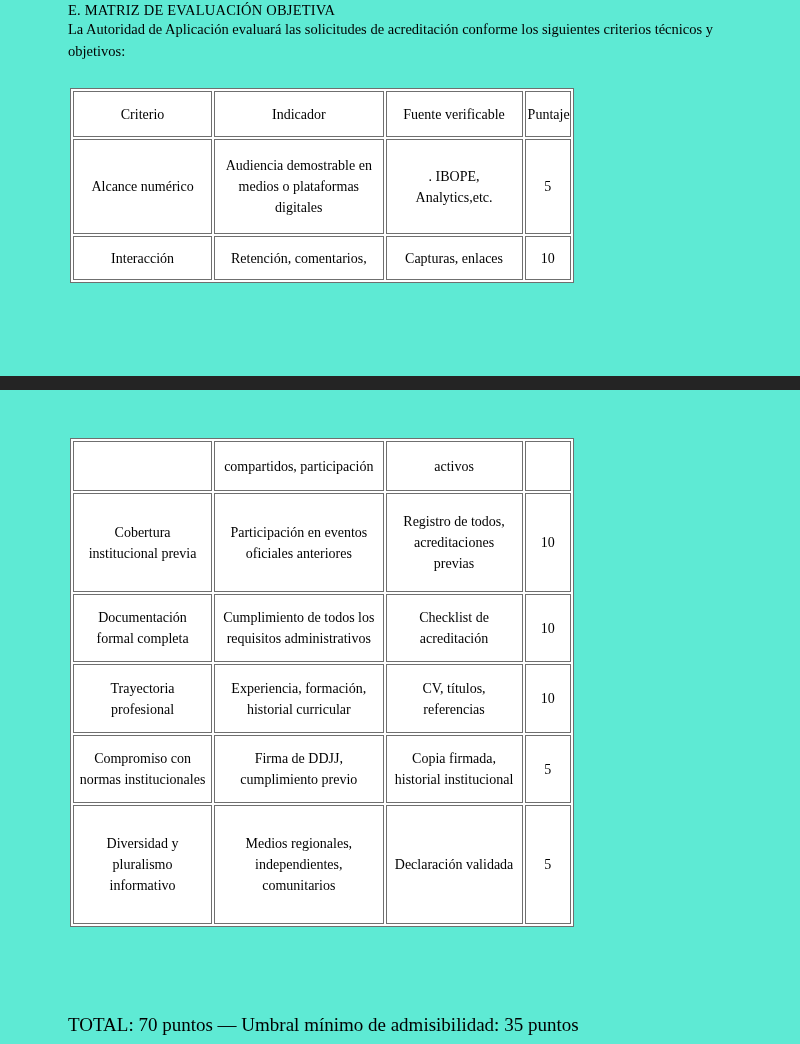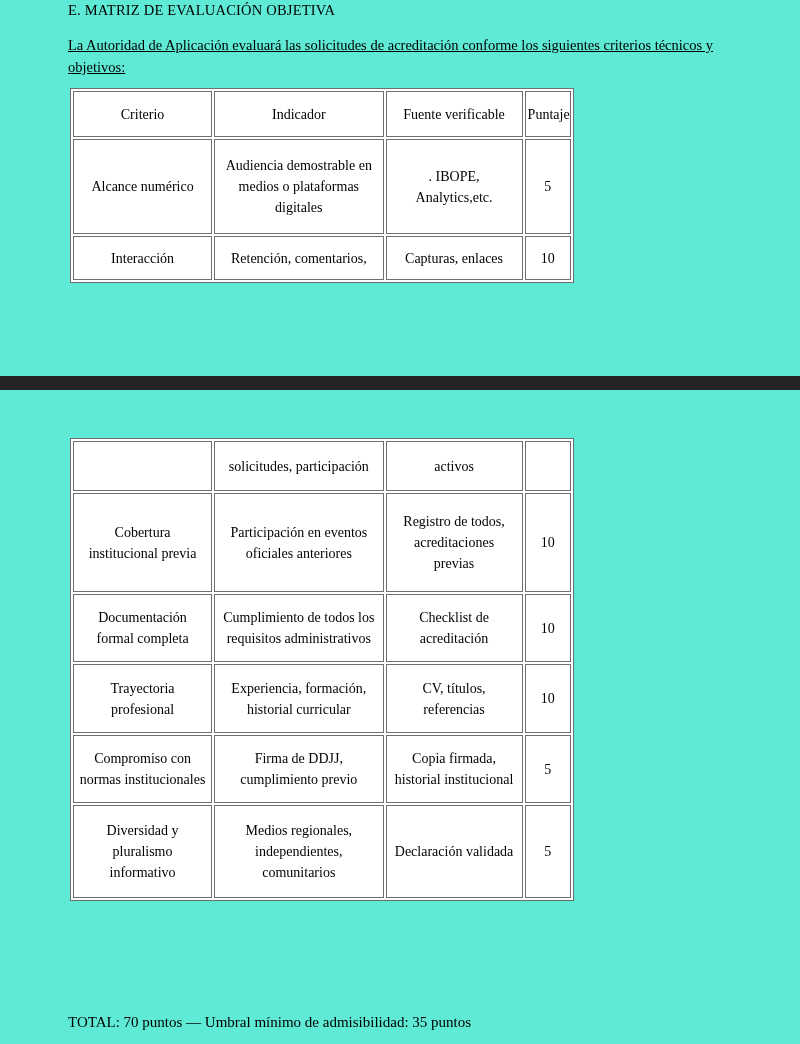--- a/index.html
+++ b/index.html
@@ -20,26 +20,25 @@
     position: absolute;
     left: 68px;
     top: 2px;
     font-size: 14.5px;
     letter-spacing: 0.2px;
     white-space: pre;
   }
   .intro {
     position: absolute;
     left: 68px;
-    top: 34px;
+    top: 18px;
     width: 715px;
     font-size: 14.5px;
     line-height: 22px;
     white-space: pre-line;
-    text-decoration: underline;
   }
   table.doc-table {
     position: absolute;
     left: 70px;
     table-layout: fixed;
     width: 504px;
     border-collapse: separate;
     border-spacing: 2px;
     border: 1px solid #6f6f6f;
     background: #ffffff;
@@ -63,21 +62,21 @@
     left: 0;
     top: 376px;
     width: 800px;
     height: 14px;
     background: #242424;
   }
   .footer-line {
     position: absolute;
     left: 68px;
     top: 1014px;
-    font-size: 15px;
+    font-size: 19px;
     white-space: pre;
   }
 </style>
 </head>
 <body>
 
 <div class="page">
 
   <div class="heading">E. MATRIZ DE EVALUACIÓN OBJETIVA</div>
 
@@ -123,21 +122,21 @@
   <table class="doc-table t2">
     <colgroup>
       <col style="width:138px">
       <col style="width:168px">
       <col style="width:136px">
       <col style="width:46px">
     </colgroup>
     <tbody>
         <tr style="height: 50px;">
           <td></td>
-          <td>solicitudes, participación</td>
+          <td>compartidos, participación</td>
           <td>activos</td>
           <td></td>
         </tr>
         <tr style="height: 99px;">
           <td>Cobertura
 institucional previa</td>
           <td>Participación en eventos
 oficiales anteriores</td>
           <td>Registro de todos,
 acreditaciones
@@ -164,21 +163,21 @@
         </tr>
         <tr style="height: 68px;">
           <td>Compromiso con
 normas institucionales</td>
           <td>Firma de DDJJ,
 cumplimiento previo</td>
           <td>Copia firmada,
 historial institucional</td>
           <td>5</td>
         </tr>
-        <tr style="height: 93px; padding-left: 12px;">
+        <tr style="height: 119px; padding-left: 12px;">
           <td>Diversidad y
 pluralismo
 informativo</td>
           <td>Medios regionales,
 independientes,
 comunitarios</td>
           <td>Declaración validada</td>
           <td>5</td>
         </tr>
       </tbody>

